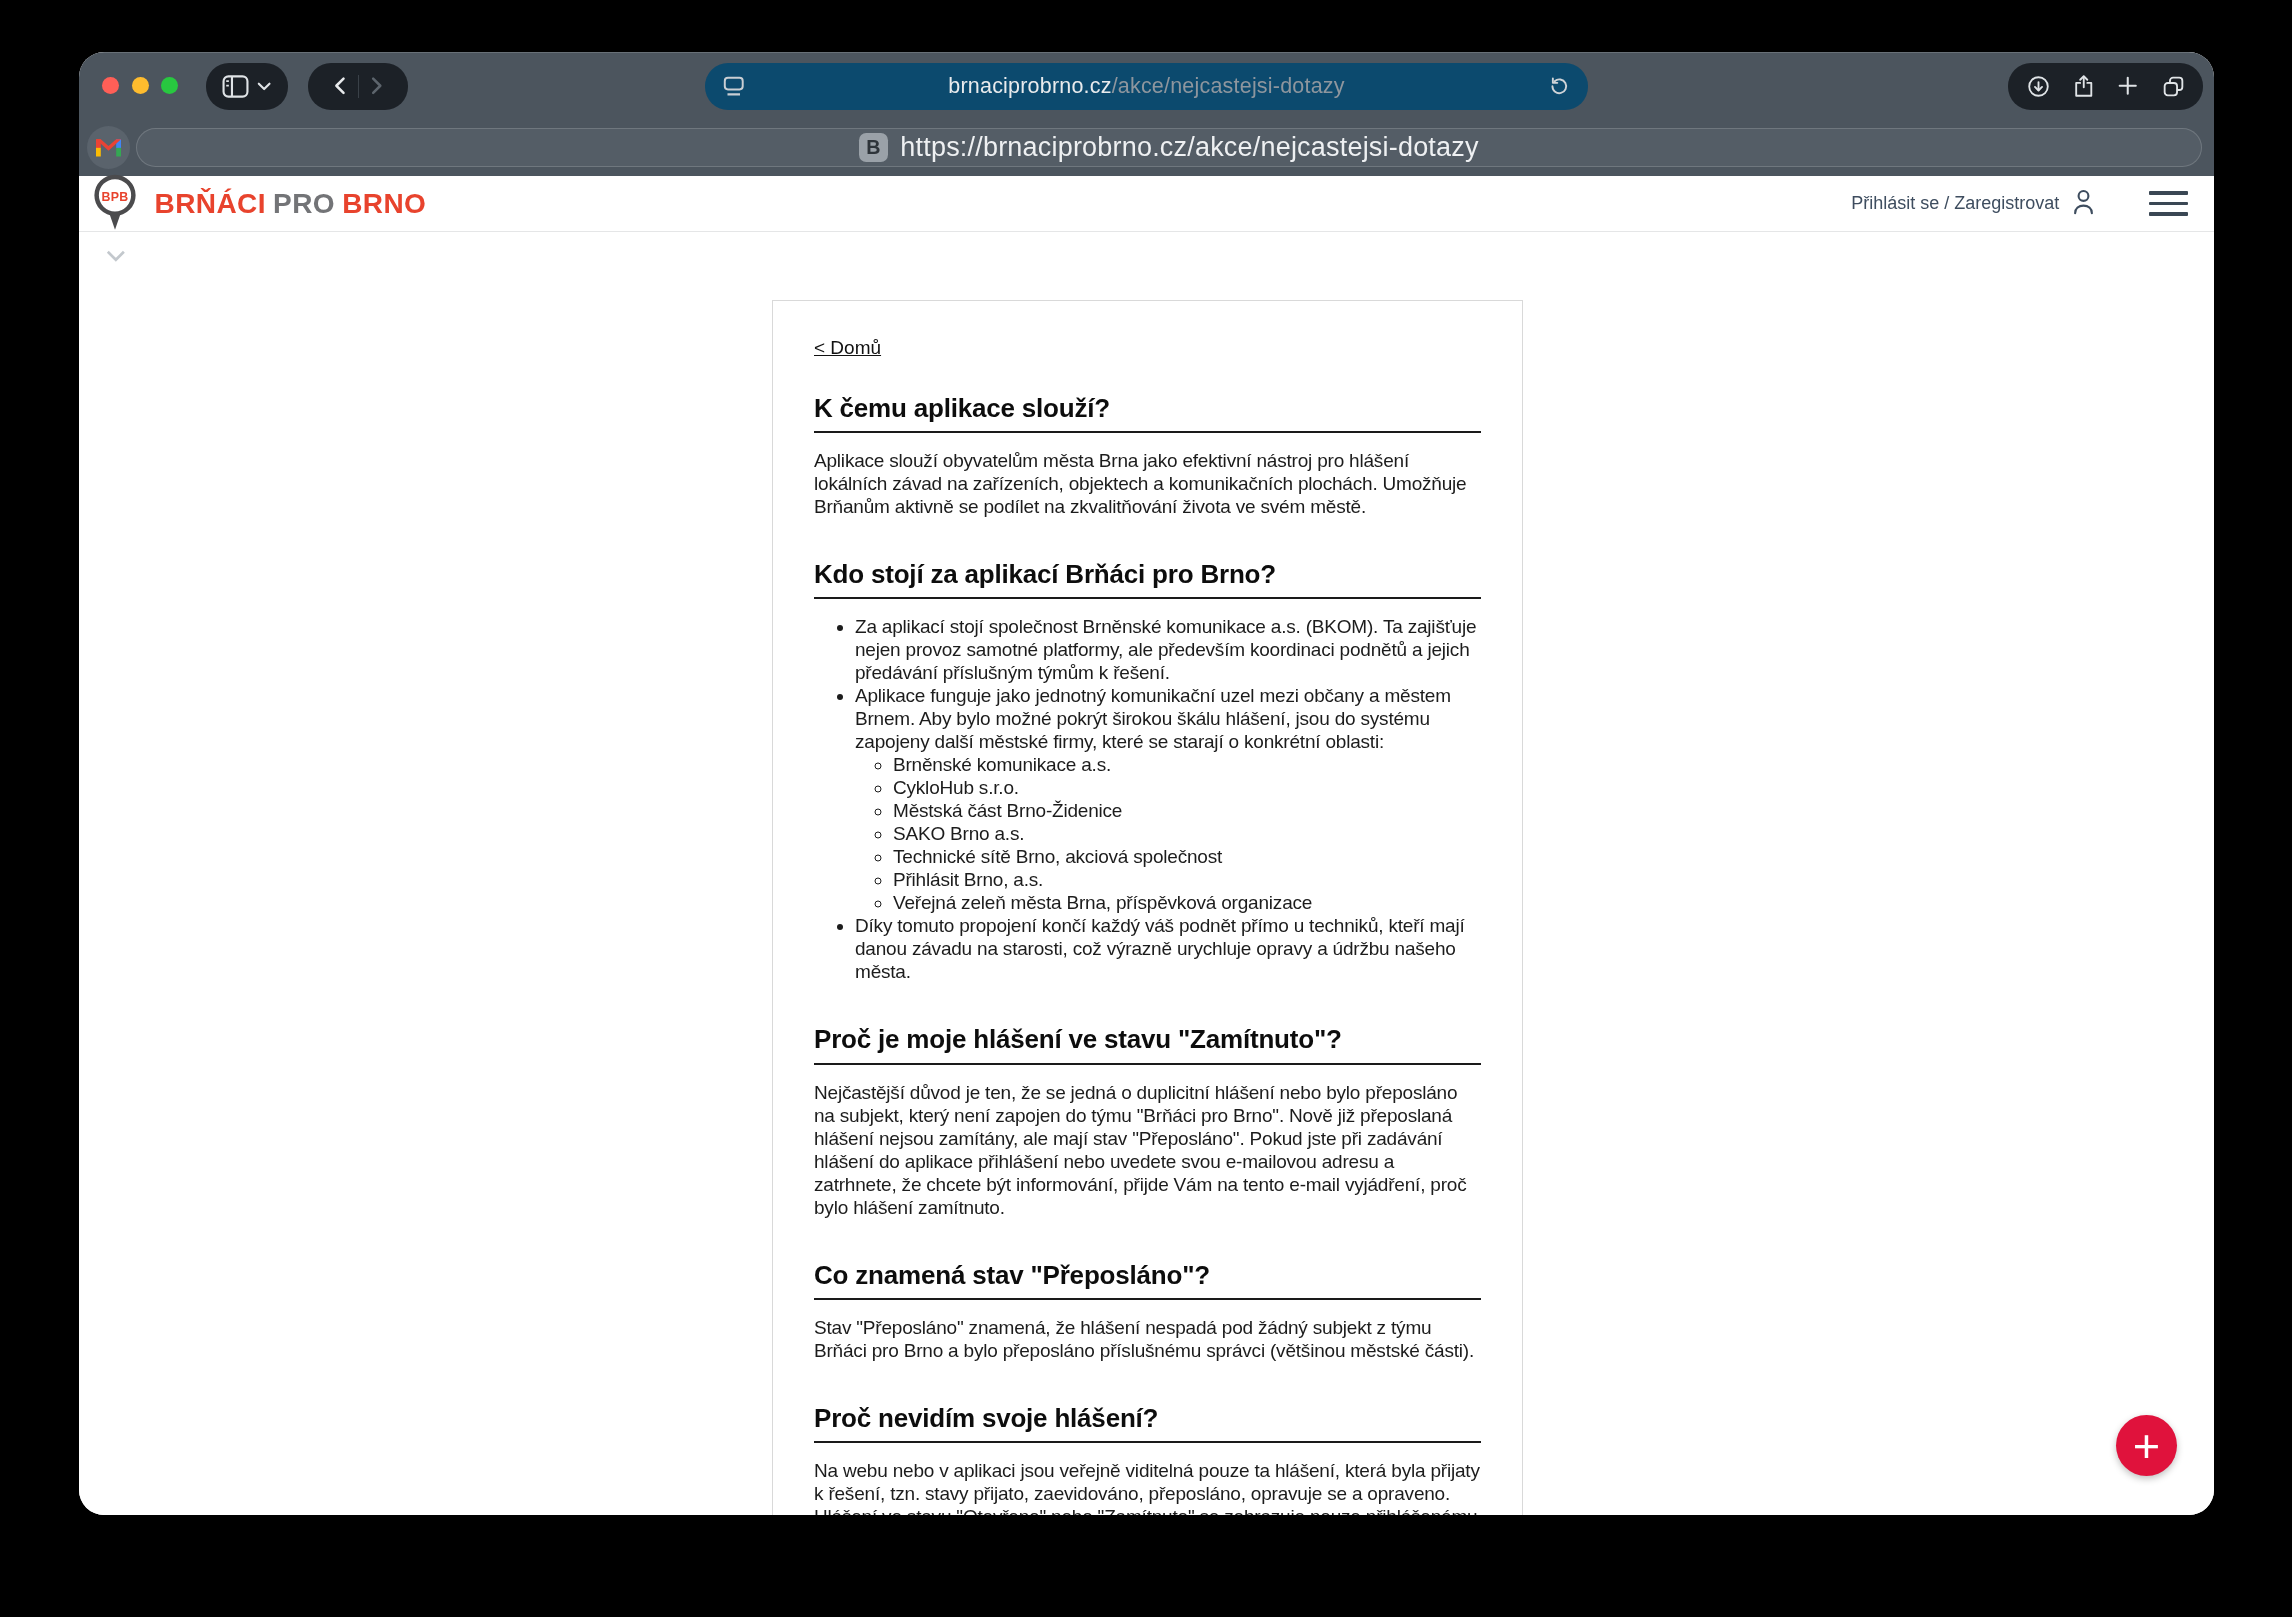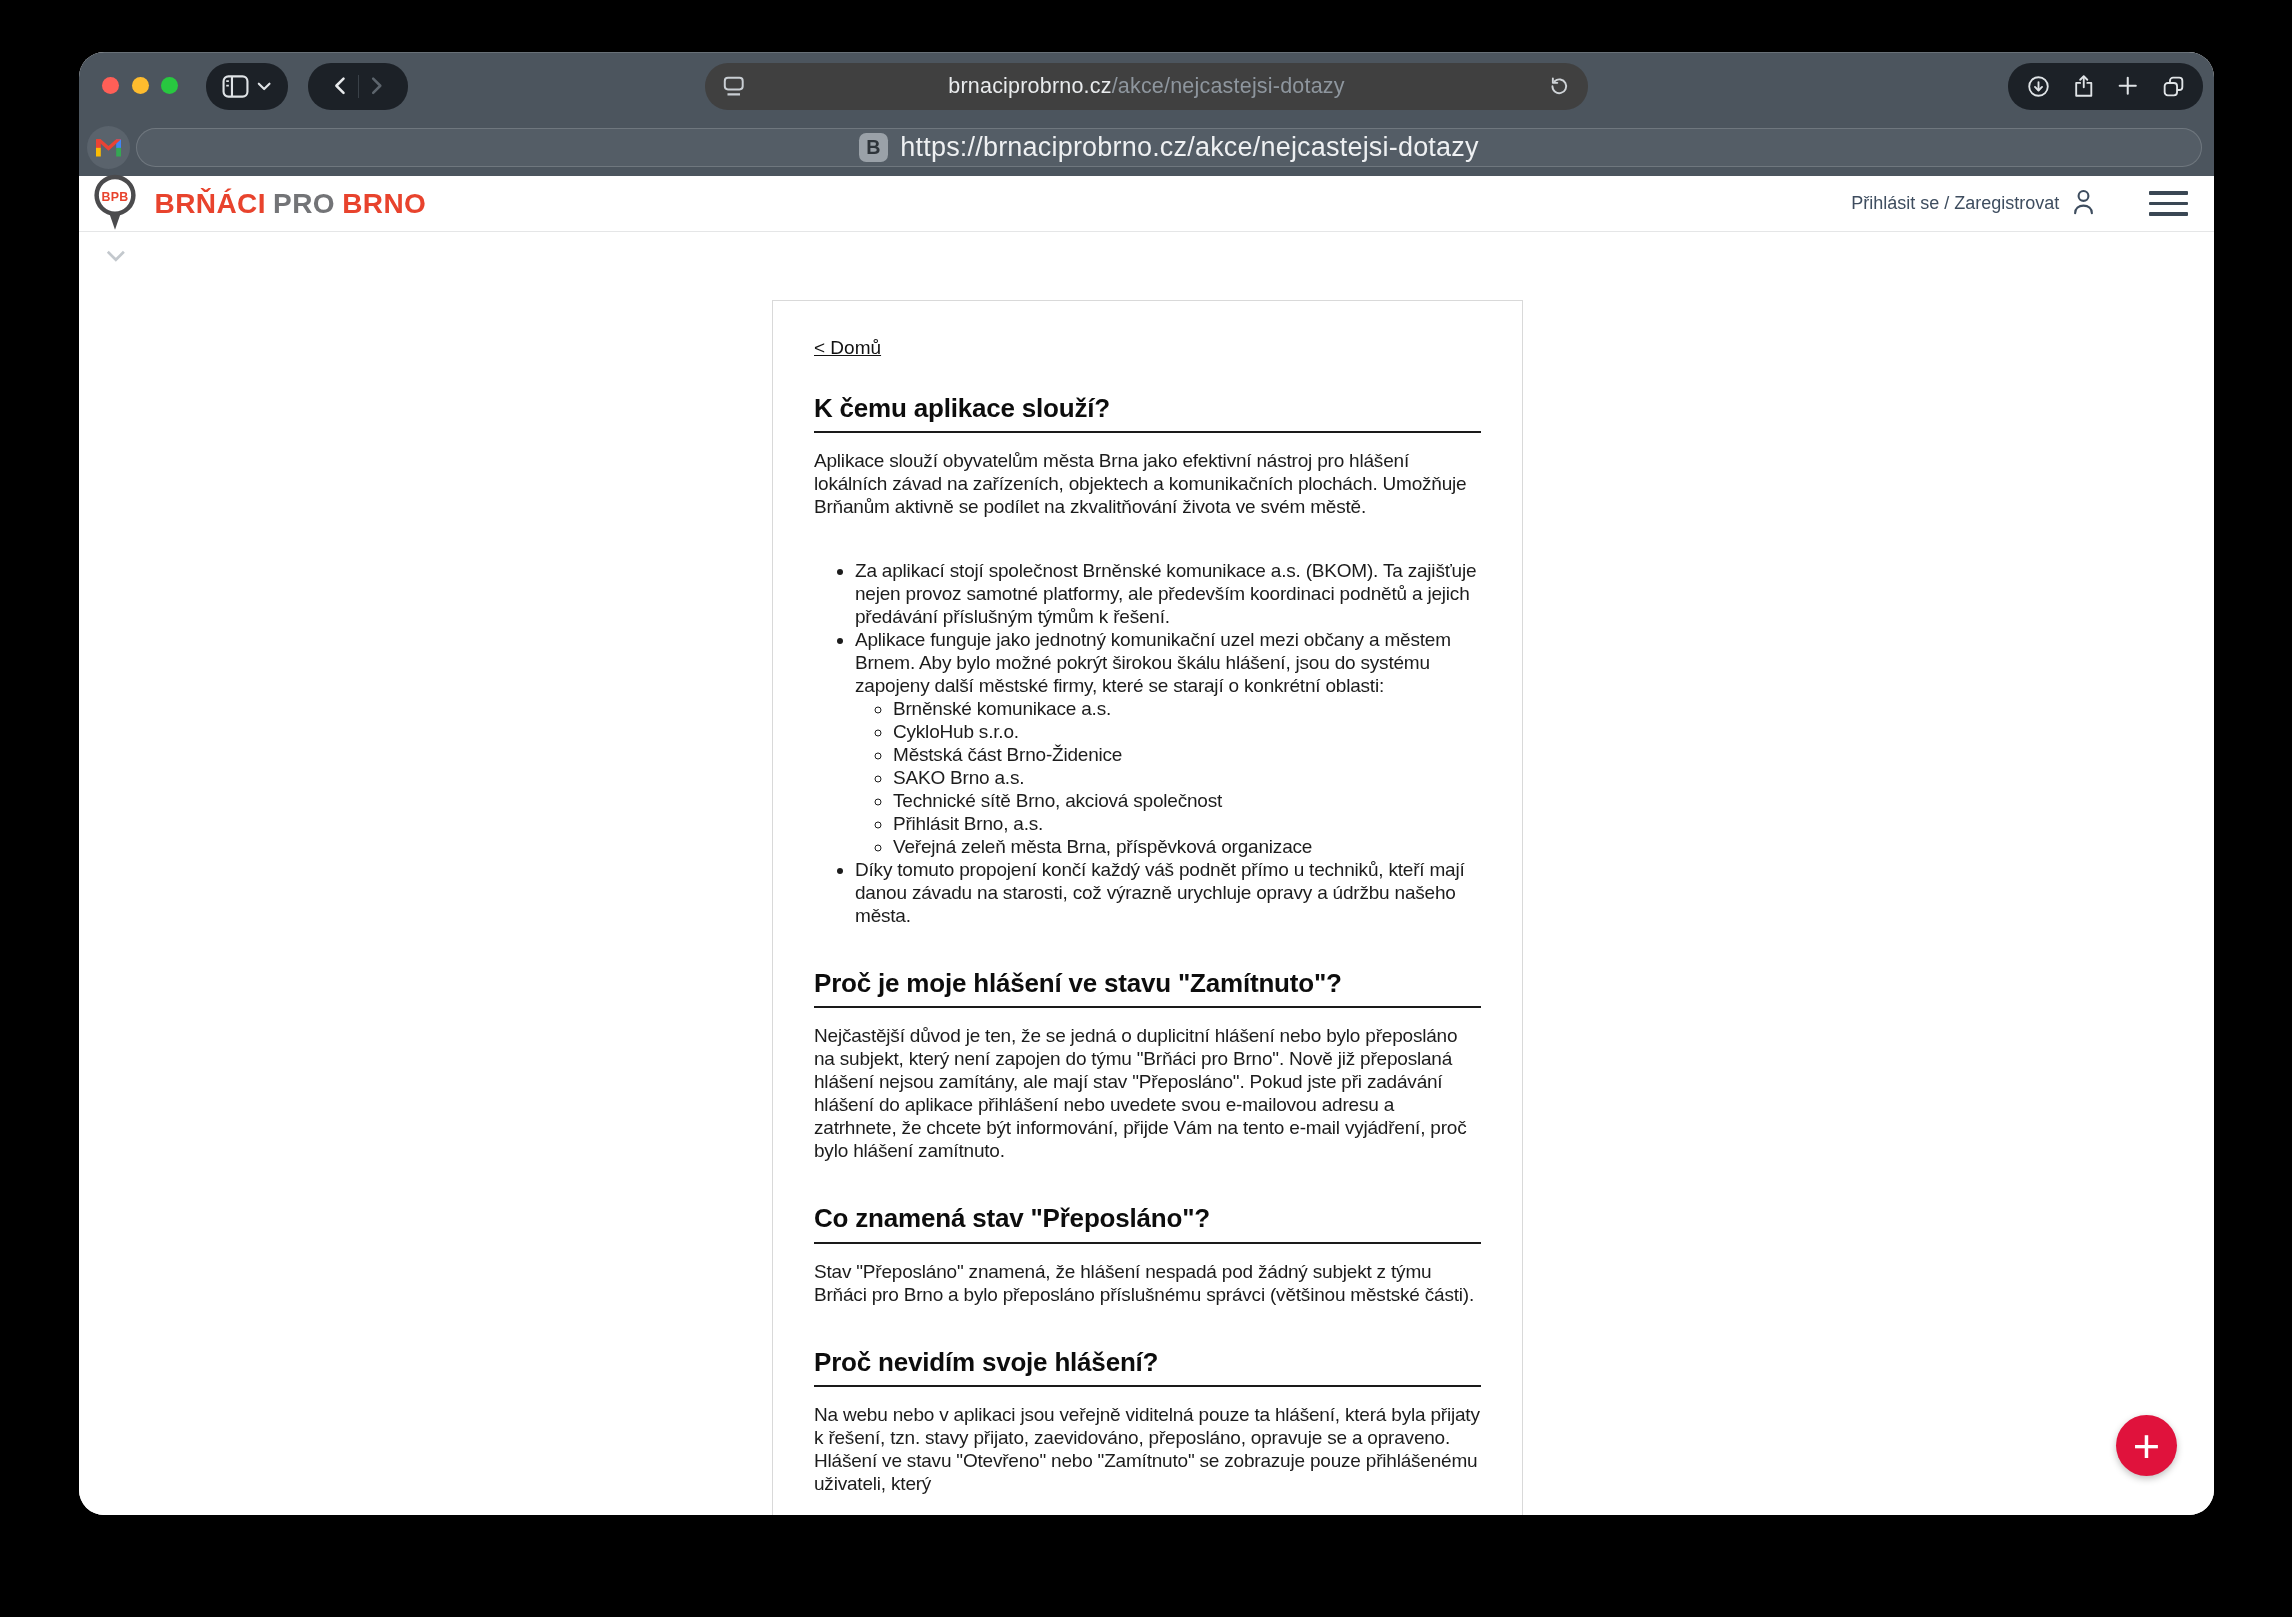--- a/index.html
+++ b/index.html
@@ -15,21 +15,21 @@
   .lights { position:absolute; left:23px; top:25px; display:flex; gap:12.5px; }
   .light { width:17px; height:17px; border-radius:50%; }
   .light.red { background:#ff5f57; } .light.yellow { background:#febc2e; } .light.green { background:#28c840; }
 
   .pill { position:absolute; top:10.7px; height:47px; background:#1c2127; border-radius:23px;
           display:flex; align-items:center; justify-content:center; }
   .pill svg { display:block; }
   .sidebar-pill { left:127px; width:82px; gap:8px; }
   .nav-pill { left:229px; width:100px; gap:0; }
   .nav-sep { width:0.9px; height:23px; background:#3a4148; margin:0 7.2px; }
-  .url-pill { left:626px; width:883px; background:#404040; }
+  .url-pill { left:626px; width:883px; background:#0c4a6e; }
   .url-pill .page-icon { position:absolute; left:18px; top:13.4px; }
   .url-pill .reload-icon { position:absolute; right:18px; top:13.4px; }
   .url-text { font-size:21.5px; letter-spacing:0.2px; color:#8e969e; }
   .url-text .domain { color:#e9ebed; }
   .actions-pill { right:10.7px; width:195px; gap:23px; }
 
   .subbar { position:relative; height:56px; background:#4c555e; }
   .gmail-btn { position:absolute; left:8px; top:6.3px; width:43px; height:43px; border-radius:50%;
                background:#5a636c; display:flex; align-items:center; justify-content:center; }
   .address-pill { position:absolute; left:57px; right:12.5px; top:8px; height:39px;
@@ -209,20 +209,21 @@
 
     <div class="card">
       <a href="#" class="back-link">&lt; Domů</a>
 
       <section class="q-section">
         <h2 class="q-heading">K čemu aplikace slouží?</h2>
         <p class="q-body">Aplikace slouží obyvatelům města Brna jako efektivní nástroj pro hlášení lokálních závad na zařízeních, objektech a komunikačních plochách. Umožňuje Brňanům aktivně se podílet na zkvalitňování života ve svém městě.</p>
       </section>
 
       <section class="q-section">
+        <h2 class="q-heading">Kdo stojí za aplikací Brňáci pro Brno?</h2>
         <ul class="q-list">
           <li>Za aplikací stojí společnost Brněnské komunikace a.s. (BKOM). Ta zajišťuje nejen provoz samotné platformy, ale především koordinaci podnětů a jejich předávání příslušným týmům k řešení.</li>
           <li><span>Aplikace funguje jako jednotný komunikační uzel mezi občany a městem Brnem. Aby bylo možné pokrýt širokou škálu hlášení, jsou do systému zapojeny další městské firmy, které se starají o konkrétní oblasti:</span>
             <ul class="q-sublist">
               <li>Brněnské komunikace a.s.</li>
               <li>CykloHub s.r.o.</li>
               <li>Městská část Brno-Židenice</li>
               <li>SAKO Brno a.s.</li>
               <li>Technické sítě Brno, akciová společnost</li>
               <li>Přihlásit Brno, a.s.</li>

